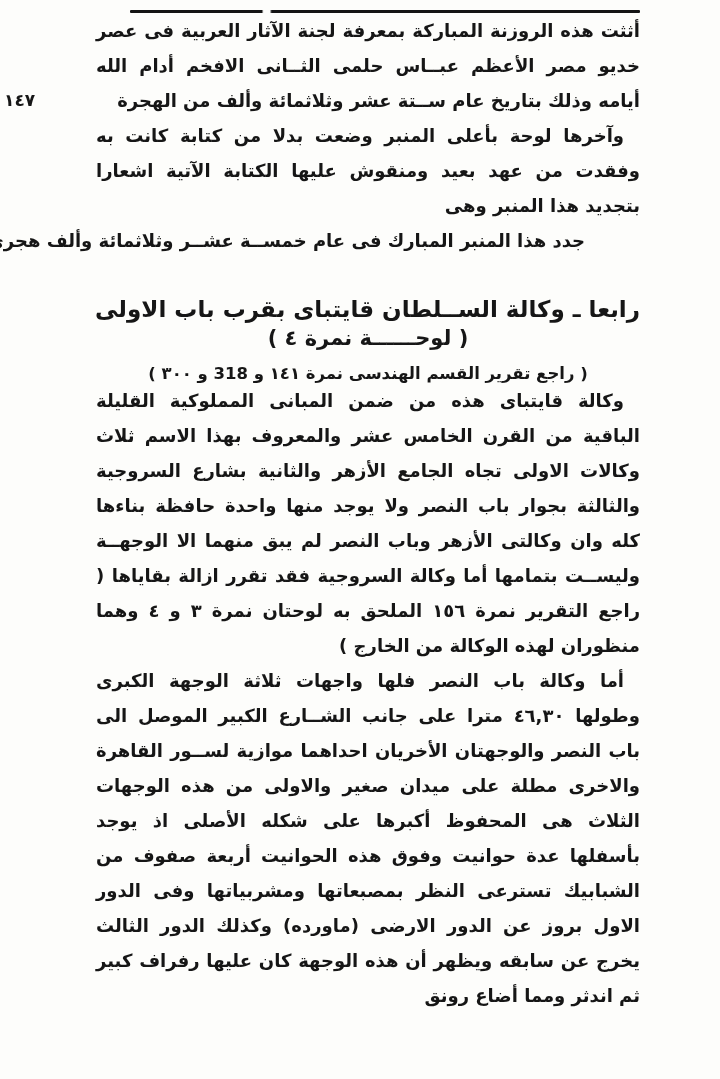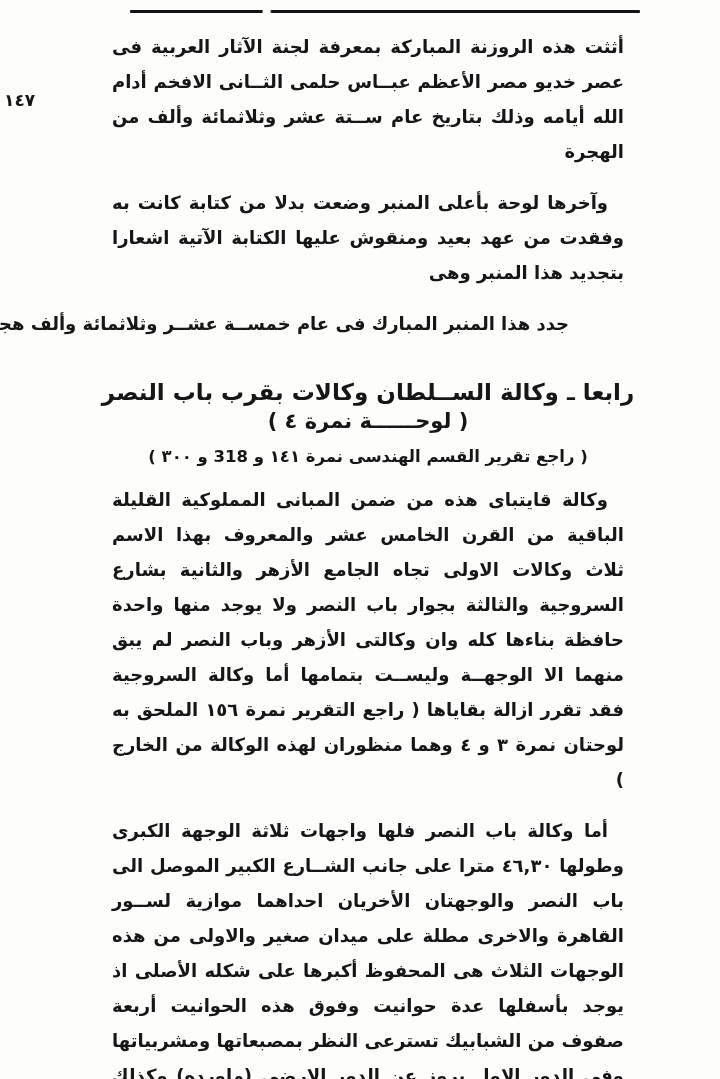--- a/index.html
+++ b/index.html
@@ -44,21 +44,21 @@
   .rule {
     height: 3px;
     margin: 10px 0 0 34px;
     background: linear-gradient(90deg,
       #141414 0%, #141414 25.8%,
       rgba(0,0,0,0) 26.2%, rgba(0,0,0,0) 27.4%,
       #141414 27.8%, #141414 100%);
     border-radius: 1px;
   }
   p.body {
-    margin: 16px;
+    margin: 0;
     font-size: 18px;
     font-weight: bold;
     line-height: 35px;
     text-align: justify;
   }
   .indent { text-indent: 16px; }
   .mt { margin-top: 16px; }
   .quote-line {
     position: relative;
     right: 55px;
@@ -102,21 +102,21 @@
 
 
     <div class="rule"></div>
 
     <p class="body mt">أثثت هذه الروزنة المباركة بمعرفة لجنة الآثار العربية فى عصر خديو مصر الأعظم عبــاس حلمى الثــانى الافخم أدام الله أيامه وذلك بتاريخ عام ســتة عشر وثلاثمائة وألف من الهجرة</p>
 
     <p class="body indent">وآخرها لوحة بأعلى المنبر وضعت بدلا من كتابة كانت به وفقدت من عهد بعيد ومنقوش عليها الكتابة الآتية اشعارا بتجديد هذا المنبر وهى</p>
 
     <p class="body quote-line">جدد هذا المنبر المبارك فى عام خمســة عشــر وثلاثمائة وألف هجرى</p>
 
-    <h2 class="section-heading">رابعا ـ وكالة الســلطان وكالات بقرب باب النصر</h2>
+    <h2 class="section-heading">رابعا ـ وكالة الســلطان قايتباى بقرب باب الاولى</h2>
 
     <div class="plate-caption">( لوحــــــة نمرة ٤ )</div>
 
     <div class="reference-note">( راجع تقرير القسم الهندسى نمرة ١٤١ و 318 و ٣٠٠ )</div>
 
     <p class="body indent section-body-first">وكالة قايتباى هذه من ضمن المبانى المملوكية القليلة الباقية من القرن الخامس عشر والمعروف بهذا الاسم ثلاث وكالات الاولى تجاه الجامع الأزهر والثانية بشارع السروجية والثالثة بجوار باب النصر ولا يوجد منها واحدة حافظة بناءها كله وان وكالتى الأزهر وباب النصر لم يبق منهما الا الوجهــة وليســت بتمامها أما وكالة السروجية فقد تقرر ازالة بقاياها ( راجع التقرير نمرة ١٥٦ الملحق به لوحتان نمرة ٣ و ٤ وهما منظوران لهذه الوكالة من الخارج )</p>
 
     <p class="body indent">أما وكالة باب النصر فلها واجهات ثلاثة الوجهة الكبرى وطولها ٤٦,٣٠ مترا على جانب الشــارع الكبير الموصل الى باب النصر والوجهتان الأخريان احداهما موازية لســور القاهرة والاخرى مطلة على ميدان صغير والاولى من هذه الوجهات الثلاث هى المحفوظ أكبرها على شكله الأصلى اذ يوجد بأسفلها عدة حوانيت وفوق هذه الحوانيت أربعة صفوف من الشبابيك تسترعى النظر بمصبعاتها ومشربياتها وفى الدور الاول بروز عن الدور الارضى (ماورده) وكذلك الدور الثالث يخرج عن سابقه ويظهر أن هذه الوجهة كان عليها رفراف كبير ثم اندثر ومما أضاع رونق</p>
 
   </div>

